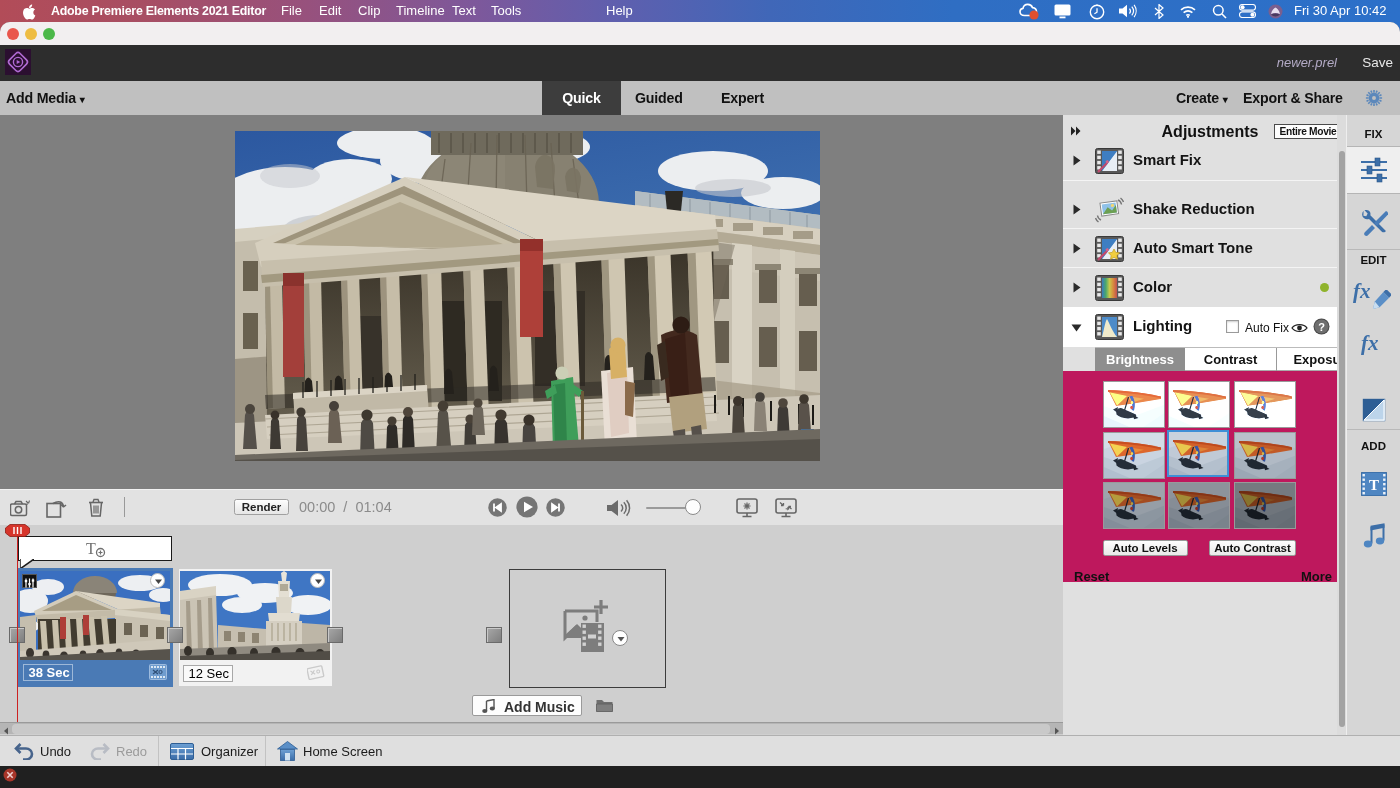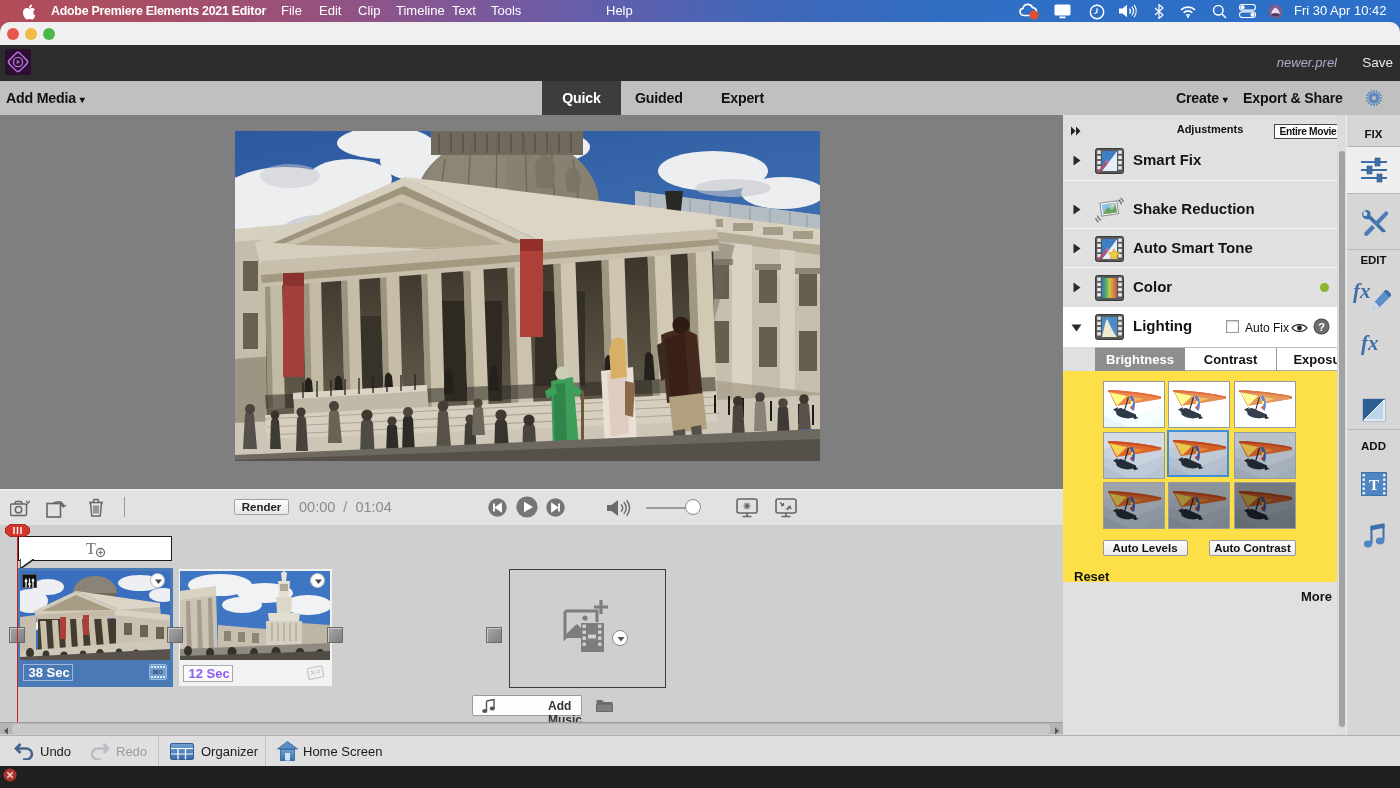--- a/index.html
+++ b/index.html
@@ -697,21 +697,21 @@
 
     <div style="position:absolute;left:177.5px;top:42.5px;width:155px;height:119px;background:#f2f2f2;border:1px solid #cfcfcf;">
       <svg style="position:absolute;left:1.5px;top:2px;" width="150" height="89" viewBox="0 0 150 89">
           <use href="#clipch"></use>
         </svg>
       <div style="position:absolute;left:131px;top:4px;width:15px;height:15px;border-radius:50%;background:#fff;border:1px solid #bbb;">
         <svg width="15" height="15" viewBox="0 0 15 15">
             <path d="M4 5.5 H11 L7.5 10Z" fill="#444"></path>
           </svg>
       </div>
-      <div style="position:absolute;left:4px;top:96px;width:50px;height:17px;background:#fafafa;border:1px solid #a8a8a8;font-size:13px;font-weight:bold;color:#8b5cf6;line-height:16px;padding-left:5px;">12 Sec</div>
+      <div style="position:absolute;left:4px;top:96px;width:50px;height:17px;background:#fafafa;border:1px solid #a8a8a8;font-size:13px;font-weight:normal;color:#000000;line-height:16px;padding-left:5px;">12 Sec</div>
       <svg style="position:absolute;left:128px;top:96px;opacity:0.45;" width="18" height="15" viewBox="0 0 18 15">
           <g transform="rotate(-12 9 8)">
             <rect x="1" y="2" width="15" height="11" rx="1" fill="none" stroke="#9a9a9a" stroke-width="1.4"></rect>
             <path d="M4 5 L8 9 M8 5 L4 9" stroke="#9a9a9a" stroke-width="1.2"></path>
             <circle cx="11.5" cy="7" r="1.5" fill="none" stroke="#9a9a9a"></circle>
           </g>
         </svg>
     </div>
 
 
@@ -749,21 +749,21 @@
           </svg>
       </div>
     </div>
 
     <div style="position:absolute;left:472px;top:170px;width:110px;height:21px;background:#fdfdfd;border:1px solid #9a9a9a;border-radius:2px;">
       <svg style="position:absolute;left:9px;top:3px;" width="14" height="15" viewBox="0 0 14 15">
           <path d="M4.5 2 L12 0.5 V9.5 M4.5 2 V12" stroke="#555" stroke-width="1.4" fill="none"></path>
           <ellipse cx="2.8" cy="12" rx="2.6" ry="2.1" fill="#555"></ellipse>
           <ellipse cx="10.3" cy="9.5" rx="2.6" ry="2.1" fill="#555"></ellipse>
         </svg>
-      <div style="position:absolute;left:31px;top:3px;font-size:12px;font-weight:bold;color:#333;margin-left:44px;">Add Music</div>
+      <div style="position:absolute;left:31px;top:3px;font-size:14px;font-weight:bold;color:#333;">Add Music</div>
     </div>
     <svg style="position:absolute;left:596px;top:173px;" width="17" height="14" viewBox="0 0 17 14">
       <path d="M0.5 2 H6 L8 4 H16.5 V13.5 H0.5 Z" fill="#6e6e6e"></path>
       <path d="M0.5 6 H16.5 V13.5 H0.5 Z" fill="#7e7e7e" stroke="#5e5e5e" stroke-width="0.8"></path>
     </svg>
 
     <div style="position:absolute;left:0;top:197px;width:1063px;height:12px;background:#b5b5b5;border-top:1px solid #9a9a9a;">
       <div style="position:absolute;left:0;top:0;width:12px;height:12px;"><svg width="12" height="12" viewBox="0 0 12 12">
             <path d="M8 2.5 L4 6 L8 9.5Z" fill="#555"></path>
           </svg></div>
@@ -778,21 +778,21 @@
       <path d="M5 0.5 H20 L24.5 4 V9 L20 12.5 H5 L0.5 9 V4 Z" fill="#d6352b" stroke="#8e1e16" stroke-width="0.8"></path>
       <path d="M9 3 V10 M12.5 3 V10 M16 3 V10" stroke="#fff" stroke-width="1.4"></path>
     </svg>
   </div>
   <div id="rightpanel" class="abs">
 
     <div style="position:absolute;left:0;top:0;width:274px;height:32px;background:#e0e0e0;">
       <svg style="position:absolute;left:7px;top:11px;" width="12" height="10" viewBox="0 0 12 10">
           <path fill="#222" d="M1 0.5 L5.5 5 L1 9.5Z M6 0.5 L10.5 5 L6 9.5Z"></path>
         </svg>
-      <div style="position:absolute;left:10px;width:274px;text-align:center;top:8px;font-weight:bold;font-size:11px;color:#111;">Adjustments</div>
+      <div style="position:absolute;left:10px;width:274px;text-align:center;top:8px;font-weight:bold;font-size:16px;color:#111;">Adjustments</div>
       <div style="position:absolute;left:211px;top:9px;width:68px;height:15px;background:#fdfdfd;border:1px solid #4a4a4a;font-size:10.2px;font-weight:bold;color:#111;text-align:center;line-height:13px;white-space:nowrap;letter-spacing:-0.3px;">Entire Movie</div>
     </div>
 
     <div class="rprow" style="top:26px;">
         <svg class="tri" width="8" height="11" viewBox="0 0 8 11">
           <path fill="#2a2a2a" d="M0.5 0.5 L7.5 5.5 L0.5 10.5Z"></path>
         </svg>
         <span class="ric" id="ic-smartfix"><svg width="29" height="26" viewBox="0 0 29 26">
             <use href="#film"></use>
             <use href="#skyimg"></use>
@@ -861,21 +861,21 @@
           <text x="8.5" y="12.5" font-size="11" font-weight="bold" fill="#fff" text-anchor="middle" font-family="Liberation Sans">?</text>
         </svg>
     </div>
 
     <div style="position:absolute;left:0;top:232px;width:274px;height:24px;background:#fff;border-top:1px solid #bbb;border-bottom:1px solid #aaa;margin-left:32px;">
       <div style="position:absolute;left:0;top:0;width:90px;height:24px;background:#8e8e8e;color:#fff;font-size:13px;font-weight:bold;text-align:center;line-height:23px;">Brightness</div>
       <div style="position:absolute;left:90px;top:0;width:92px;height:24px;border-right:1px solid #999;color:#111;font-size:13px;font-weight:bold;text-align:center;line-height:23px;">Contrast</div>
       <div style="position:absolute;left:182px;top:0;width:92px;height:24px;color:#111;font-size:13px;font-weight:bold;text-align:center;line-height:23px;">Exposure</div>
     </div>
 
-    <div style="position:absolute;left:0;top:256px;width:274px;height:211px;background:#fde047;">
+    <div style="position:absolute;left:0;top:256px;width:274px;height:211px;background:#be185d;">
       <div class="hgcell" style="left:39.5px;top:10px;"><svg class="hgs" style="filter:brightness(1.35) saturate(0.8);" width="62" height="46" viewBox="0 0 62 46">
             <use href="#glider"></use>
           </svg></div>
       <div class="hgcell" style="left:105px;top:10px;"><svg class="hgs" style="filter:brightness(1.42) saturate(0.75);" width="62" height="46" viewBox="0 0 62 46">
             <use href="#glider"></use>
           </svg></div>
       <div class="hgcell" style="left:170.5px;top:10px;"><svg class="hgs" style="filter:brightness(1.5) saturate(0.7);" width="62" height="46" viewBox="0 0 62 46">
             <use href="#glider"></use>
           </svg></div>
       <div class="hgcell" style="left:39.5px;top:60.5px;"><svg class="hgs" style="filter:brightness(1.05);" width="62" height="46" viewBox="0 0 62 46">
@@ -892,21 +892,21 @@
           </svg></div>
       <div class="hgcell" style="left:105px;top:111px;"><svg class="hgs" style="filter:brightness(0.7);" width="62" height="46" viewBox="0 0 62 46">
             <use href="#glider"></use>
           </svg></div>
       <div class="hgcell" style="left:170.5px;top:111px;"><svg class="hgs" style="filter:brightness(0.58);" width="62" height="46" viewBox="0 0 62 46">
             <use href="#glider"></use>
           </svg></div>
       <div class="albtn" style="left:39.5px;width:85px;">Auto Levels</div>
       <div class="albtn" style="left:146px;width:87px;">Auto Contrast</div>
       <div style="position:absolute;left:11px;top:198px;font-size:13px;font-weight:bold;color:#111;">Reset</div>
-      <div style="position:absolute;left:238px;top:198px;font-size:13px;font-weight:bold;color:#111;margin-top:20px;">More</div>
+      <div style="position:absolute;left:238px;top:198px;font-size:13px;font-weight:bold;color:#111;">More</div>
     </div>
 
   </div>
   <div id="rpscroll" class="abs">
       <div style="position:absolute;left:1.5px;top:36px;width:6px;height:576px;background:#a3a3a3;border-radius:3px;"></div>
     </div>
   <div id="sidebar" class="abs">
     <div style="position:absolute;left:0;top:13px;width:53px;text-align:center;font-size:11.5px;font-weight:bold;color:#111;">FIX</div>
     <div style="position:absolute;left:0;top:31px;width:53px;height:48px;background:#efefef;border-top:1px solid #b5b5b5;border-bottom:1px solid #b5b5b5;"></div>
     <svg style="position:absolute;left:13px;top:42px;" width="28" height="26" viewBox="0 0 28 26">

